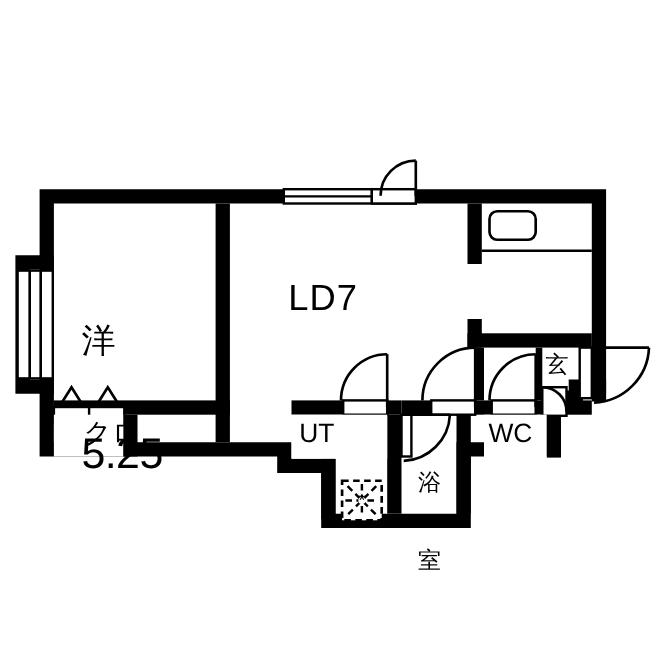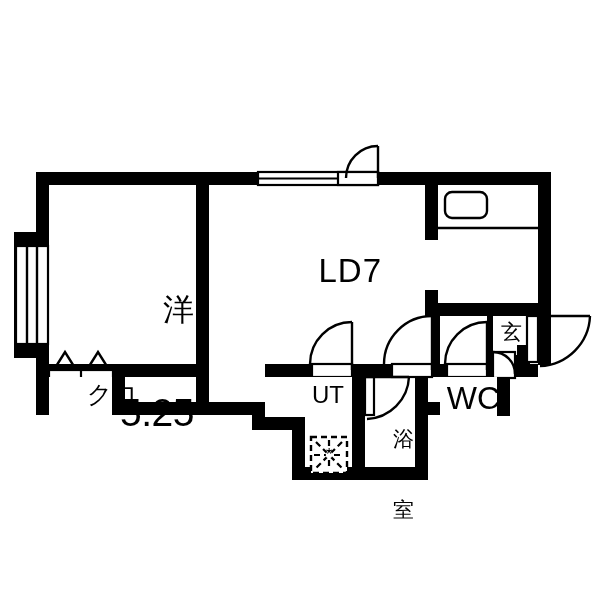--- a/index.html
+++ b/index.html
@@ -21,21 +21,21 @@
   #plan-svg {
     position: absolute;
     left: 0;
     top: 0;
     width: 600px;
     height: 600px;
     display: block;
   }
   .room-label {
     position: absolute;
-    text-align: right;
+    text-align: left;
     color: #000000;
     font-family: "Liberation Sans", sans-serif;
     line-height: 1.06;
     white-space: pre;
     user-select: none;
   }
   .lbl-yoshitsu {
     font-size: 31px;
     letter-spacing: 0px;
   }
@@ -53,21 +53,21 @@
   }
   .lbl-kuro {
     font-size: 25px;
     letter-spacing: 0px;
   }
   .lbl-ut {
     font-size: 24px;
     letter-spacing: 0px;
   }
   .lbl-wc {
-    font-size: 32px;
+    font-size: 24px;
     letter-spacing: 0px;
   }
   .lbl-yoku {
     font-size: 21px;
     line-height: 1.12;
     letter-spacing: 0px;
   }
   .lbl-gen {
     font-size: 21px;
     letter-spacing: 0px;

